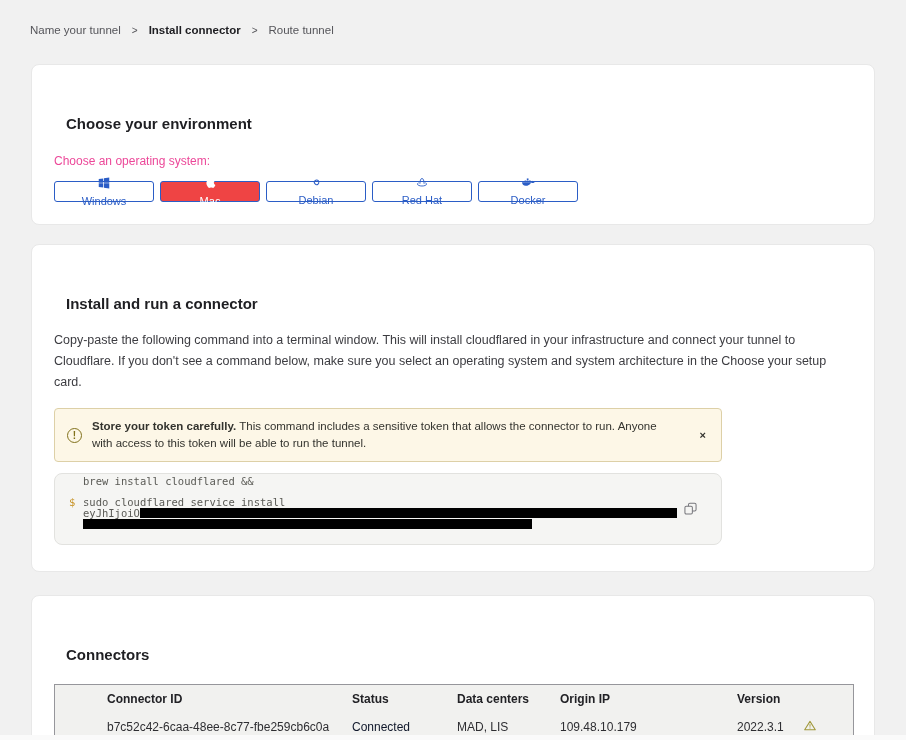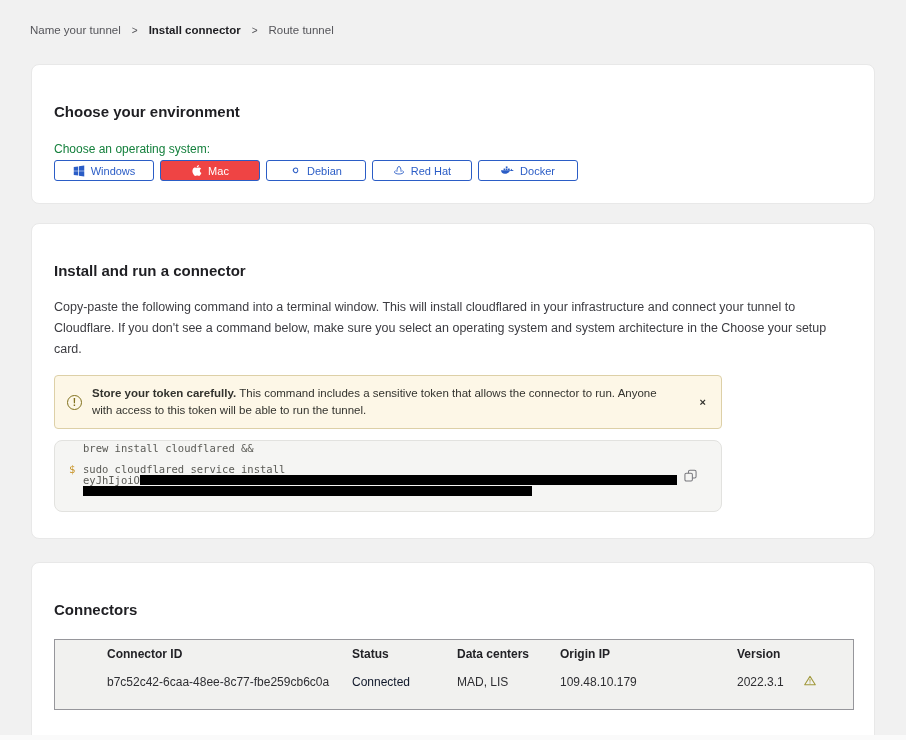--- a/index.html
+++ b/index.html
@@ -26,36 +26,36 @@
 
   
   .card {
     background:#ffffff;
     border:1px solid #e8e8e8;
     border-radius:8px;
     margin:0 31px;
     padding:38px 22px 22px 22px;
   }
   .card-title {
-    font-size:15px; font-weight:bold; color:#1f1f23; margin:0;
+    font-size:15px; font-weight:bold; color:#1f1f23; margin:12px;
   }
   #card-environment { margin-top:28px; }
   #card-connector   { margin-top:19px; padding-bottom:26px; }
   #card-connectors  { margin-top:23px; padding-bottom:37px; }
 
   
-  .os-label { font-size:12px; color:#15803d; margin-top:22px; margin-bottom:4px; }
+  .os-label { font-size:12px; color:#ec4899; margin-top:22px; margin-bottom:13px; }
   .os-row { display:flex; gap:6px; }
   .os-btn {
     width:100px; height:21px;
     border:1px solid #2b5dc6; border-radius:3px;
     background:#fff; color:#2b5dc6;
     font-family:inherit; font-size:11px;
     display:flex; align-items:center; justify-content:center; gap:6px;
-    cursor:pointer; padding:0;
+    cursor:pointer; padding:0;flex-direction:column;
   }
   .os-btn.selected { background:#ef4444; color:#fff; }
   .os-btn svg { display:block; }
 
   
   .desc {
     font-size:12.5px; color:#3c3c41; line-height:21px;
     margin:18px 0 0 0; max-width:802px;
   }
   .warn-banner {

